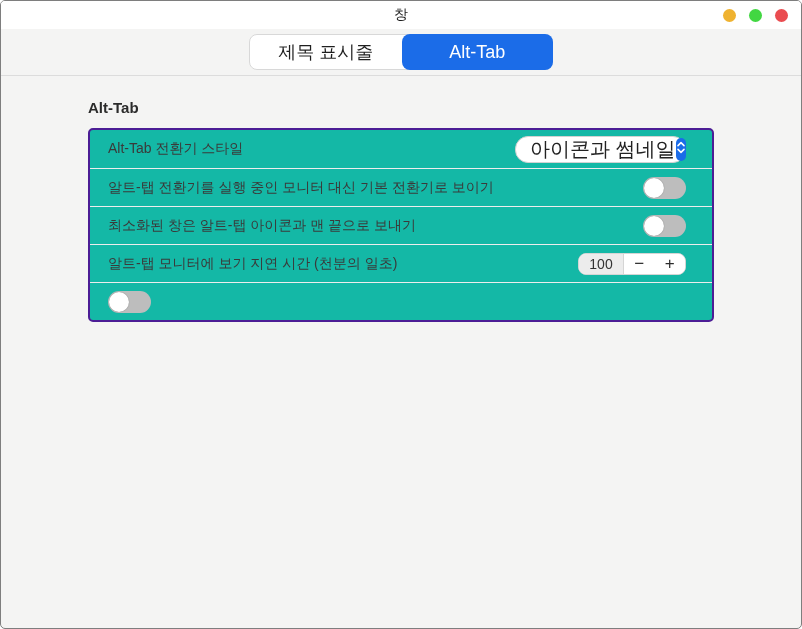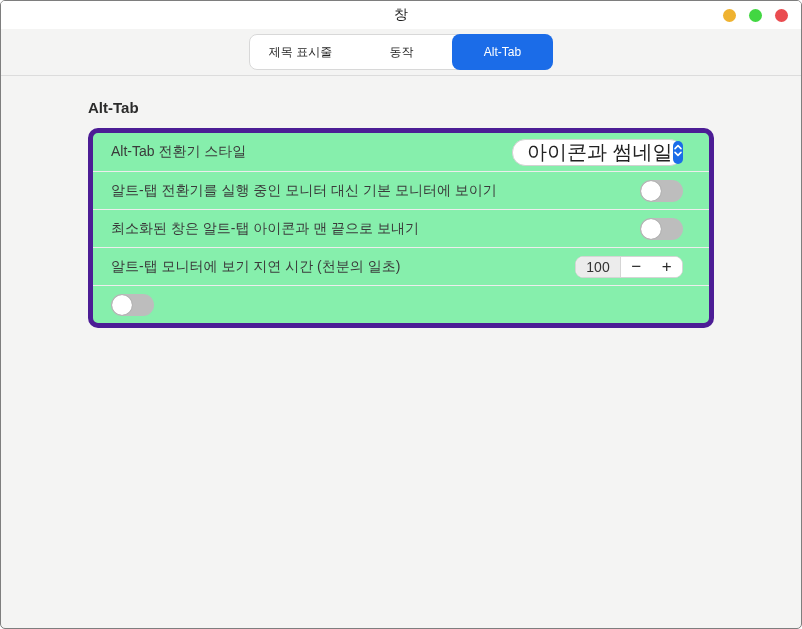--- a/index.html
+++ b/index.html
@@ -30,32 +30,32 @@
   .tabbar {
     flex:0 0 47px; display:flex; align-items:center; justify-content:center;
     border-bottom:1px solid #dcdcdc;
   }
   .tab-group {
     display:flex; width:304px; height:36px;
     background:#ffffff; border:1px solid #d8d8d8; border-radius:8px;
   }
   .tab {
     flex:1 1 0; display:flex; align-items:center; justify-content:center;
-    font-size:12px; color:#1f1f1f; cursor:default; white-space:nowrap;
+    font-size:18px; color:#1f1f1f; cursor:default; white-space:nowrap;
   }
   .tab.selected {
     background:var(--accent); color:#ffffff; border-radius:8px;
     margin:-1px -1px -1px 0;
   }
 
   
   .content { flex:1; padding:23px 87px 0 87px; }
   .section-title { font-size:15px; font-weight:bold; color:#2b2b2b; margin-bottom:12px; }
 
-  .card { background:#86efac; border:5px solid #4c1d95; border-radius:10px; }
+  .card { background:#14b8a6; border:2px solid #4c1d95; border-radius:5px; }
   .row { height:38px; display:flex; align-items:center; padding:0 26px 0 18px; }
   .row + .row { border-top:1px solid #ededed; }
   .row-label { font-size:14px; color:#3a3a3a; flex:1; padding-right:12px; white-space:nowrap; overflow:hidden; }
 
   
   .select {
     width:171px; height:27px; flex:0 0 auto;
     border:1px solid #d2d2d2; border-radius:13px; background:#ffffff;
     display:flex; align-items:center; cursor:default;
   }
@@ -98,21 +98,20 @@
     <div class="traffic-lights">
       <button class="light" style="background: rgb(239, 178, 48);"></button>
       <button class="light" style="background: rgb(66, 215, 66);"></button>
       <button class="light" style="background: rgb(234, 76, 80);"></button>
     </div>
   </div>
 
   <div class="tabbar">
     <div class="tab-group">
       <div class="tab">제목 표시줄</div>
-      <div class="tab">동작</div>
       <div class="tab selected">Alt-Tab</div>
     </div>
   </div>
 
   <div class="content">
     <div class="section-title">Alt-Tab</div>
 
     <div class="card">
 
       <div class="row">
@@ -124,21 +123,21 @@
               <svg width="10" height="13" viewBox="0 0 10 13" fill="none">
                 <path d="M2 4.6 L5 1.7 L8 4.6" stroke="#ffffff" stroke-width="1.6" stroke-linecap="round" stroke-linejoin="round"></path>
                 <path d="M2 8.4 L5 11.3 L8 8.4" stroke="#ffffff" stroke-width="1.6" stroke-linecap="round" stroke-linejoin="round"></path>
               </svg>
             </span>
           </div>
         </div>
       </div>
 
       <div class="row">
-        <div class="row-label">알트-탭 전환기를 실행 중인 모니터 대신 기본 모니터에 보이기</div>
+        <div class="row-label">알트-탭 전환기를 실행 중인 모니터 대신 기본 전환기로 보이기</div>
         <div class="toggle" style="background: rgb(189, 189, 189);">
           <div class="toggle-knob"></div>
         </div>
       </div>
 
       <div class="row">
         <div class="row-label">최소화된 창은 알트-탭 아이콘과 맨 끝으로 보내기</div>
         <div class="toggle" style="background: rgb(189, 189, 189);">
           <div class="toggle-knob"></div>
         </div>

